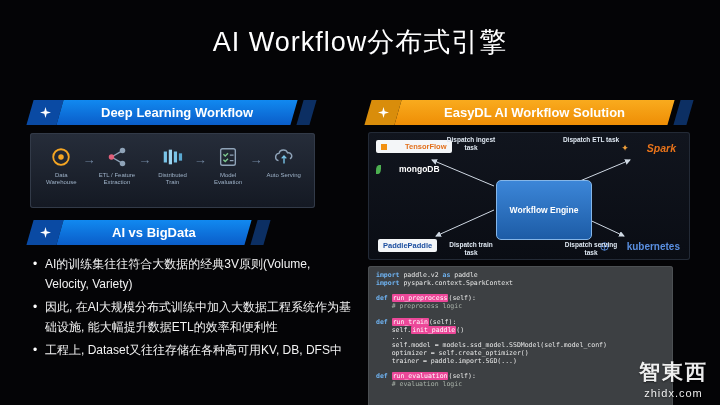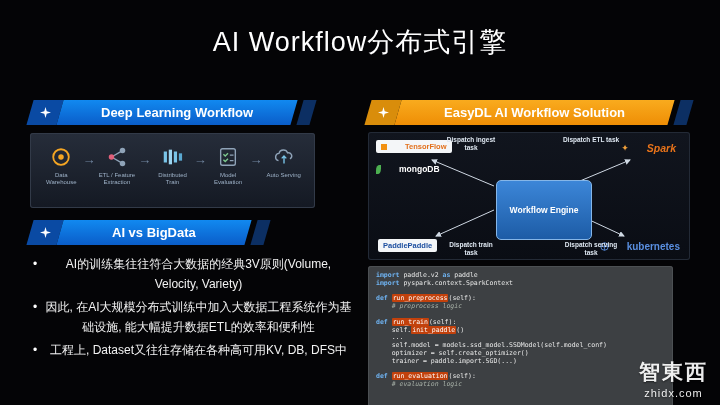--- a/index.html
+++ b/index.html
@@ -44,26 +44,26 @@
   .leaf{width:5px;height:9px;background:#4caf50;border-radius:60% 0 60% 0;display:inline-block;}
   .logo-spark{right:14px;top:10px;color:#e8731a;font-size:10.5px;font-style:italic;}
   .spark-star{color:#f2a13b;font-size:9px;font-style:normal;}
   .logo-paddle{left:10px;bottom:8px;background:#f4f6f8;color:#1d4fa0;font-size:7.5px;padding:2px 5px;border-radius:2px;}
   .logo-k8s{right:10px;bottom:8px;color:#5a8fe0;font-size:10px;}
 
   
   .codebox{background:#3d4043;padding:6px 8px;font-family:"DejaVu Sans Mono",monospace;font-size:6.5px;line-height:7.8px;color:#e8e8e8;overflow:hidden;box-shadow:inset 0 0 0 1px #4c5053;}
   .code-line{white-space:pre;min-height:7.8px;}
   .k{color:#6fb3f2;font-weight:bold;}
-  .c{color:#a9b2a9;font-style:italic;}
-  .fn{background:#c2410c;border-radius:1px;padding:0 1px;color:#fff;}
+  .c{color:#a9b2a9;}
+  .fn{background:#ec4899;border-radius:1px;padding:0 1px;color:#fff;}
 
   
   .bullets{position:absolute;left:32px;top:254px;width:320px;margin:0;padding:0;}
-  .bullets li{list-style:none;position:relative;padding-left:13px;font-size:12px;line-height:20px;color:#f2f2f2;margin-bottom:3px;text-align:center;}
+  .bullets li{list-style:none;position:relative;padding-left:13px;font-size:12px;line-height:20px;color:#f2f2f2;margin-bottom:3px;}
   .bullets li::before{content:"\2022";position:absolute;left:1px;color:#fff;}
 
   
   .watermark{position:absolute;right:12px;bottom:6px;text-align:center;color:#fff;opacity:0.92;z-index:5;text-shadow:0 1px 2px rgba(0,0,0,0.6);}
   .wm-brand{font-size:21px;font-weight:bold;letter-spacing:2px;}
   .wm-site{font-size:11px;letter-spacing:1px;margin-top:1px;}
 </style>
 </head>
 <body>
 

